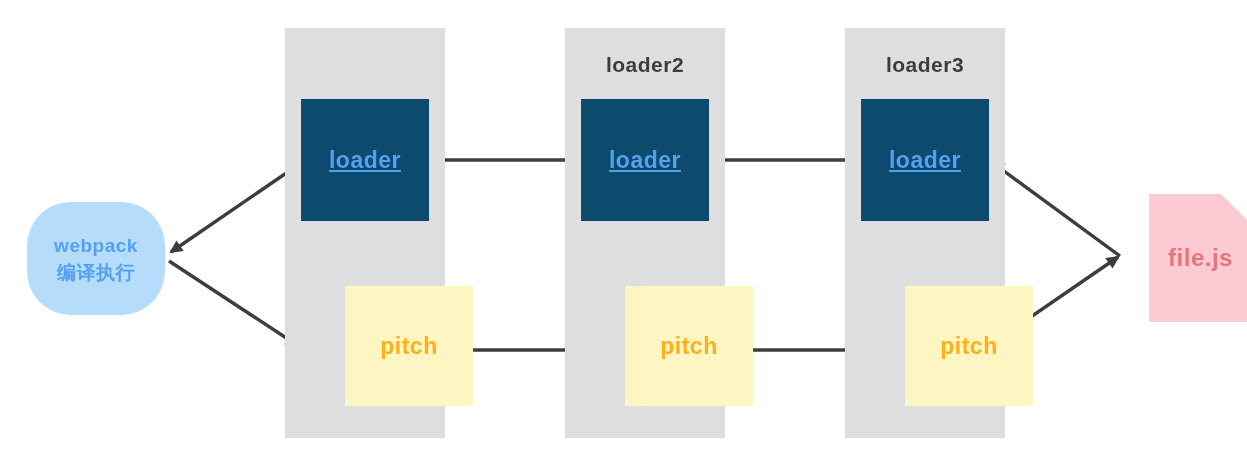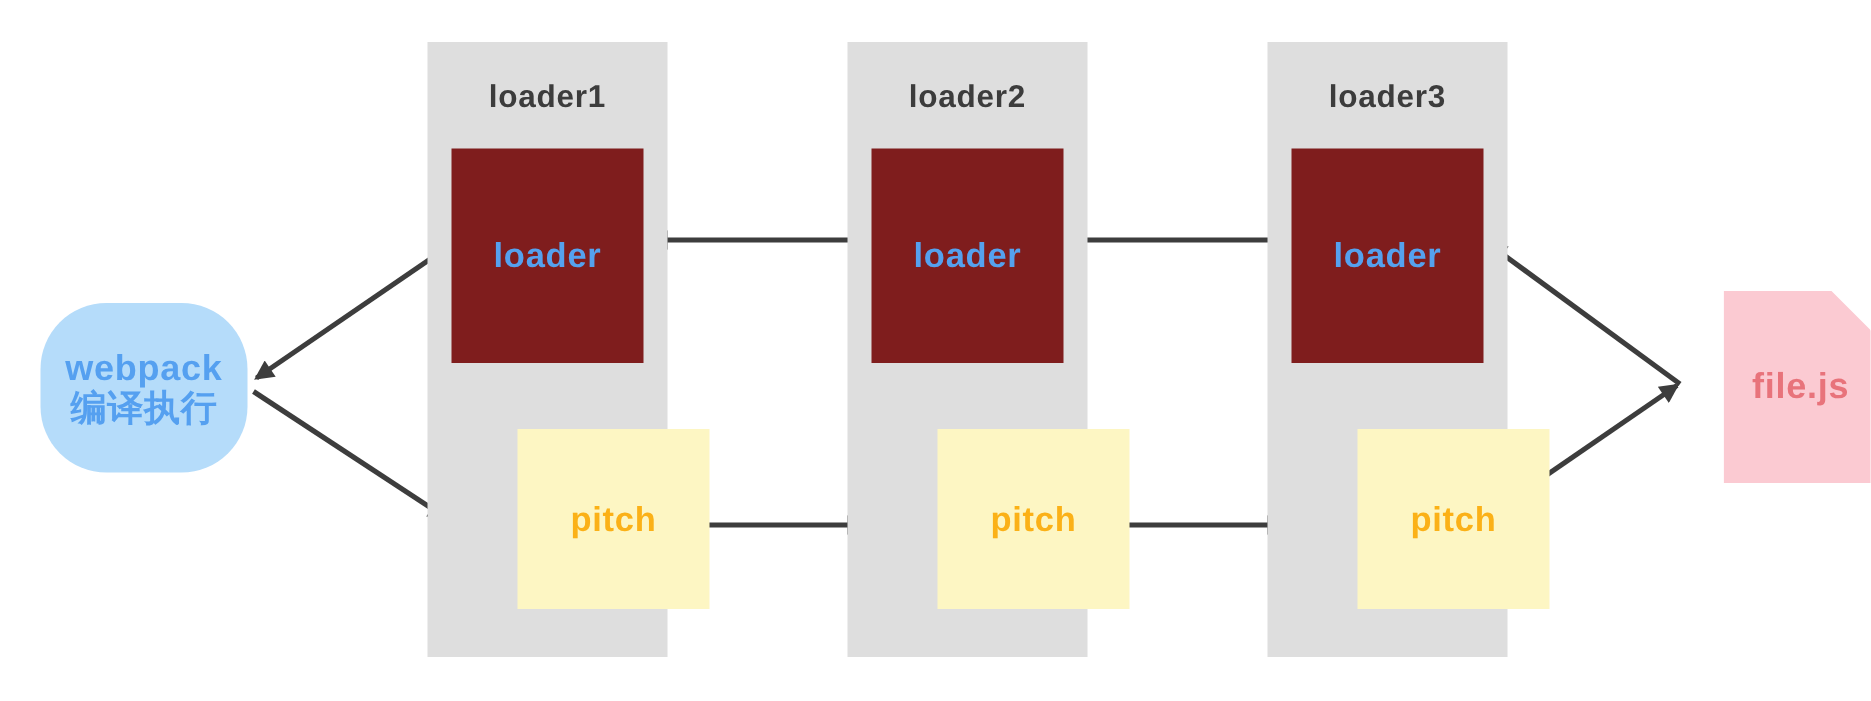--- a/index.html
+++ b/index.html
@@ -25,28 +25,28 @@
     position: absolute; top: 25px; left: 0; width: 100%;
     text-align: center; font-size: 21px; font-weight: 700;
     color: #3c3c3c; letter-spacing: 0.5px;
   }
 
   .box {
     position: absolute; left: 16px; width: 128px;
     display: flex; align-items: center; justify-content: center;
     font-weight: 700; font-size: 23px; letter-spacing: 0.5px;
   }
-  .loader-box { top: 71px;  height: 143px; background: #7f1d1d; color: #55a1ee; }
+  .loader-box { top: 71px;  height: 122px; background: #0c4a6e; color: #55a1ee; text-decoration: underline; }
   .pitch-box  { top: 258px; height: 120px; background: #fdf6c3; color: #fbb117; margin-left: 44px; }
 
   .source-node {
     position: absolute; left: 27px; top: 202px; width: 138px; height: 113px;
     background: #b5dcfa; border-radius: 44px;
     display: flex; flex-direction: column; align-items: center; justify-content: center;
-    color: #55a0f0; font-weight: 700; font-size: 24px; line-height: 27px;
+    color: #55a0f0; font-weight: 700; font-size: 19px; line-height: 27px;
     letter-spacing: 0.5px; text-align: center;
   }
 
   .target-node {
     position: absolute; left: 1122px; top: 194px; width: 103px; height: 128px;
     background: #fbcad2;
     clip-path: polygon(0 0, calc(100% - 31px) 0, 100% 31px, 100% 100%, 0 100%);
     display: flex; align-items: center; justify-content: center;
     color: #e8737b; font-weight: 700; font-size: 24px; letter-spacing: 0.5px; margin-left: 27px;
   }
@@ -73,21 +73,20 @@
       <line x1="990" y1="345" x2="1118" y2="257" marker-end="url(#ah)"></line>
     </g>
   </svg>
 
   <div class="source-node">
     <div>webpack</div>
     <div>编译执行</div>
   </div>
 
   <div class="column col1">
-    <div class="col-title">loader1</div>
     <div class="box loader-box">
       <span>loader</span>
     </div>
     <div class="box pitch-box">
       <span>pitch</span>
     </div>
   </div>
 
   <div class="column col2">
     <div class="col-title">loader2</div>

